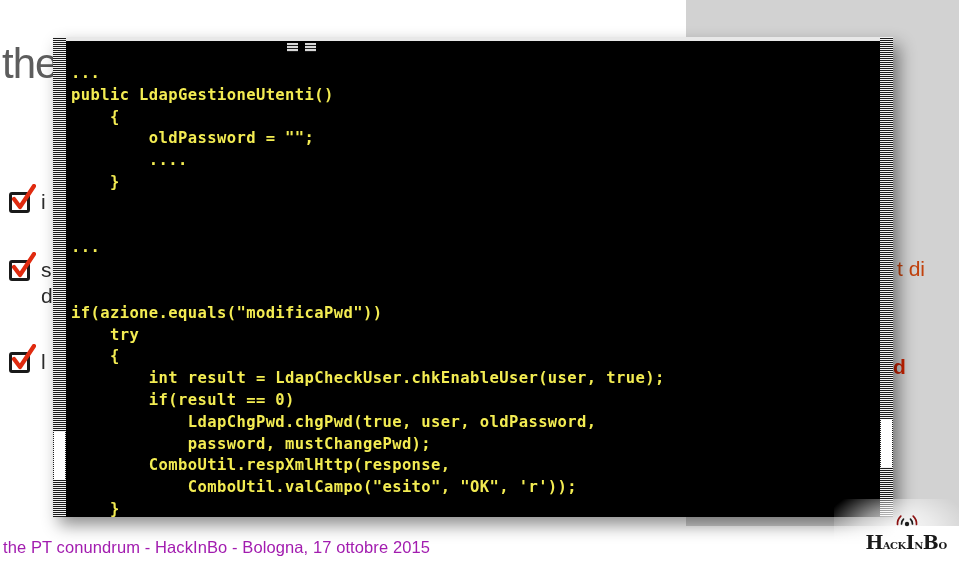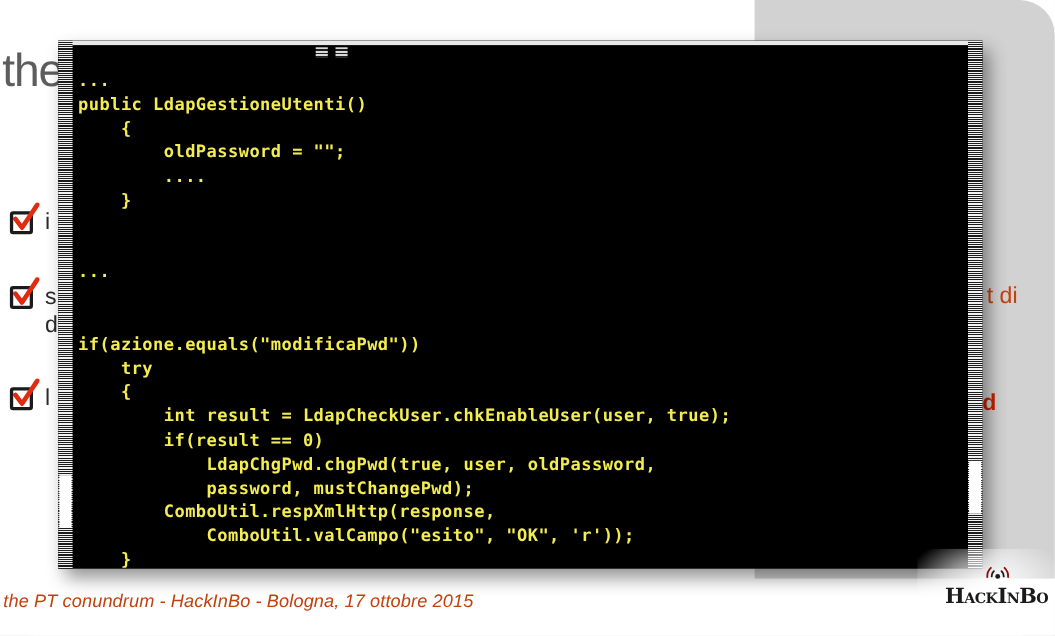--- a/index.html
+++ b/index.html
@@ -7,21 +7,20 @@
     padding: 0;
     background: #ffffff;
   }
   #slide {
     position: relative;
     width: 959px;
     height: 578px;
     overflow: hidden;
     background: #ffffff;
     font-family: "Liberation Sans", sans-serif;
-    border-radius: 32px;
   }
 
   
   .grey-panel {
     position: absolute;
     top: 0;
     left: 686px;
     width: 273px;
     height: 526px;
     background: #d2d2d2;
@@ -181,24 +180,23 @@
   }
   .frag.f1 { left: 897px; top: 257px; }
   .frag.f2 { left: 893px; top: 355px; color: #cc2200; font-weight: bold; }
 
   
   .footer-text {
     position: absolute;
     left: 3px;
     top: 538px;
     font-size: 16.5px;
-    color: #c2410c;
+    color: #a21caf;
     letter-spacing: 0.1px;
     white-space: nowrap;
-    font-style: italic;
   }
 
   
   .logo {
     position: absolute;
     left: 856px;
     top: 513px;
     width: 100px;
     height: 56px;
   }
@@ -224,21 +222,21 @@
     top: 18px;
     width: 100px;
     text-align: center;
     font-family: "DejaVu Serif", serif;
     font-size: 19px;
     font-weight: bold;
     color: #1a1a1a;
     letter-spacing: -0.5px;
     white-space: nowrap;
   }
-  .logo .word .sm { font-size: 13px; }
+  .logo .word .sm { font-size: 10px; }
 </style>
 </head>
 <body>
 
 <div id="slide">
 
   <div class="grey-panel"></div>
 
   <div class="bigword">the</div>
 

